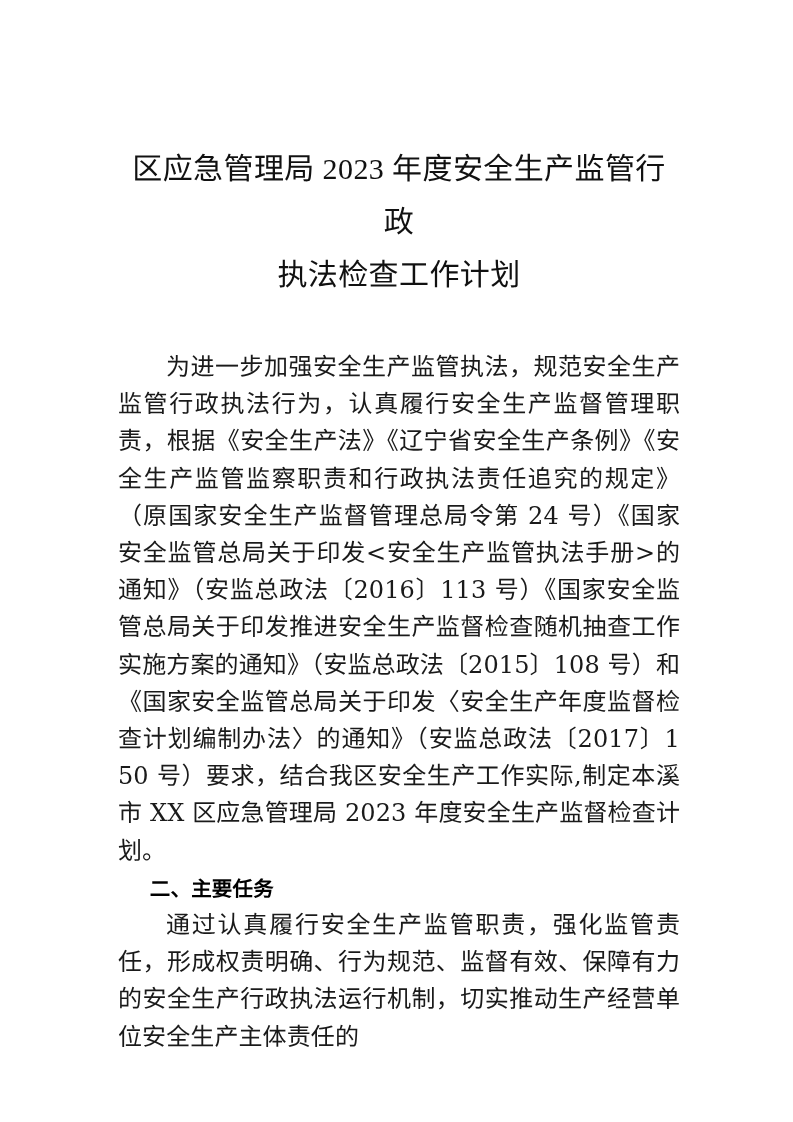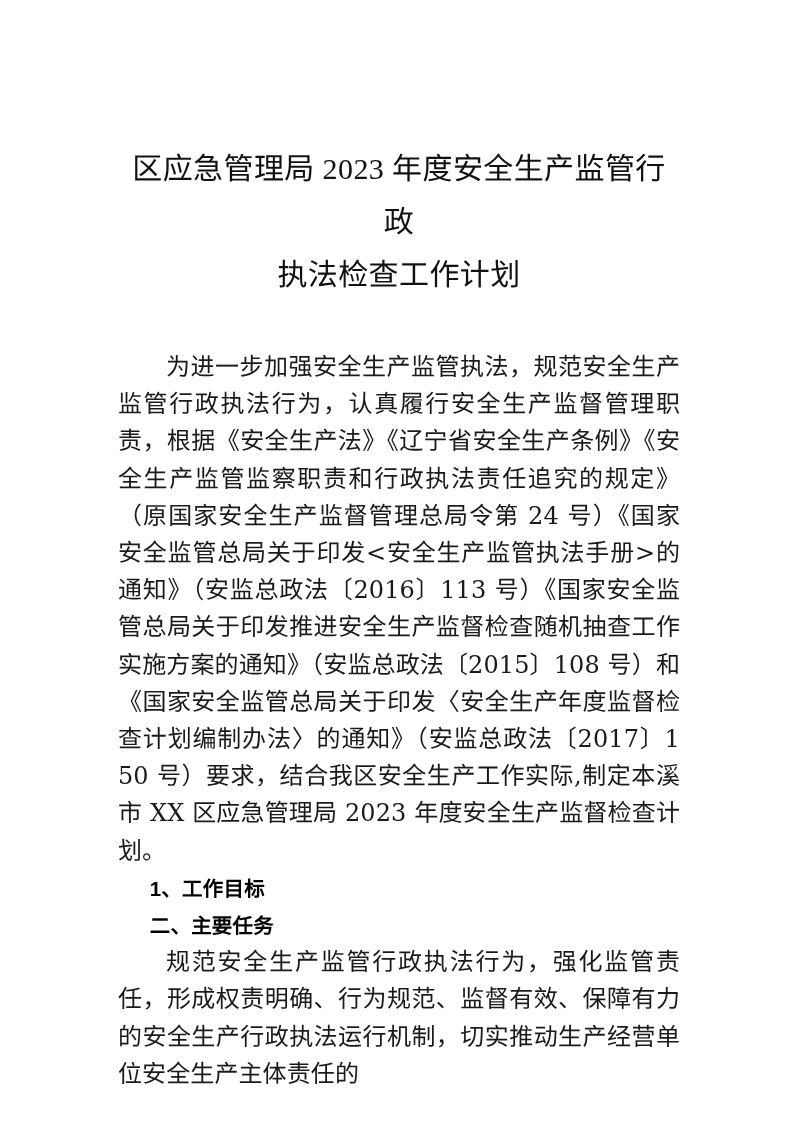--- a/index.html
+++ b/index.html
@@ -86,21 +86,20 @@
 <body>
 
 <div class="page">
   <div class="content">
 
     <h1 class="doc-title">区应急管理局 2023 年度安全生产监管行政
 执法检查工作计划</h1>
 
     <p class="para para-lead">为进一步加强安全生产监管执法，规范安全生产监管行政执法行为，认真履行安全生产监督管理职责，根据《安全生产法》《辽宁省安全生产条例》《安全生产监管监察职责和行政执法责任追究的规定》（原国家安全生产监督管理总局令第 24 号）《国家安全监管总局关于印发&lt;安全生产监管执法手册&gt;的通知》（安监总政法〔2016〕113 号）《国家安全监管总局关于印发推进安全生产监督检查随机抽查工作实施方案的通知》（安监总政法〔2015〕108 号）和《国家安全监管总局关于印发〈安全生产年度监督检查计划编制办法〉的通知》（安监总政法〔2017〕150 号）要求，结合我区安全生产工作实际,制定本溪市 XX 区应急管理局 2023 年度安全生产监督检查计划。</p>
 
-    <h2 class="heading">1、工作目标</h2>
 
 
     <h2 class="heading">二、主要任务</h2>
 
-    <p class="para">规范安全生产监管行政执法行为，强化监管责任，形成权责明确、行为规范、监督有效、保障有力的安全生产行政执法运行机制，切实推动生产经营单位安全生产主体责任的</p>
+    <p class="para">通过认真履行安全生产监管职责，强化监管责任，形成权责明确、行为规范、监督有效、保障有力的安全生产行政执法运行机制，切实推动生产经营单位安全生产主体责任的</p>
 
   </div>
 </div>
 
 </body></html>

